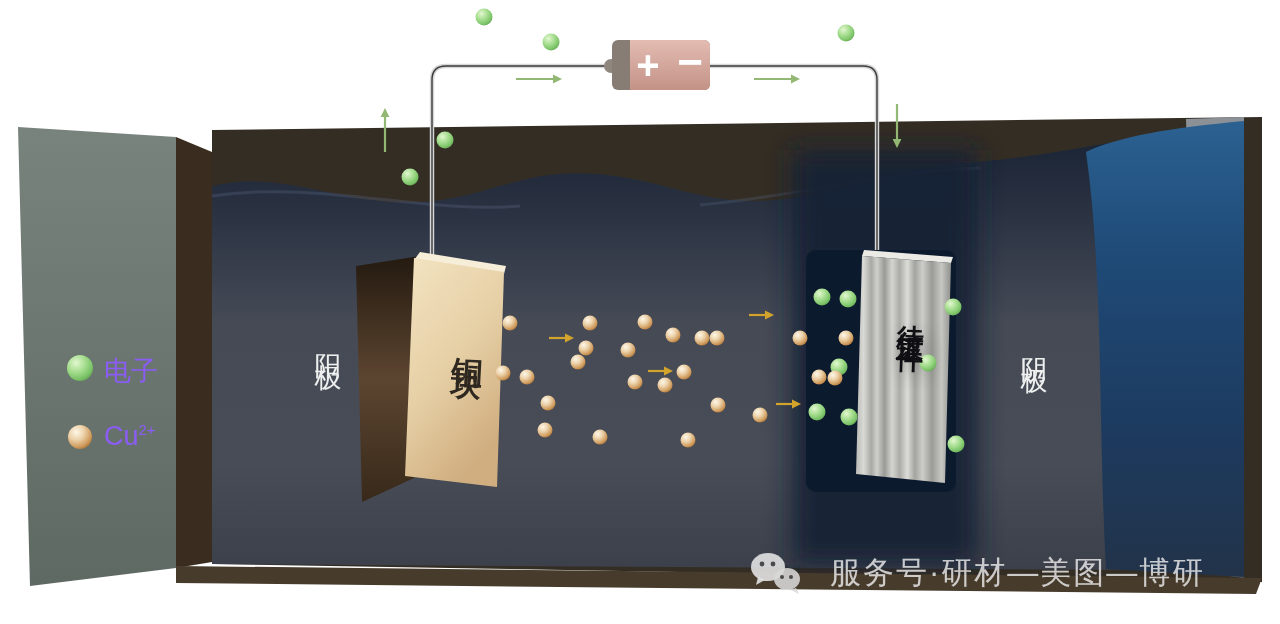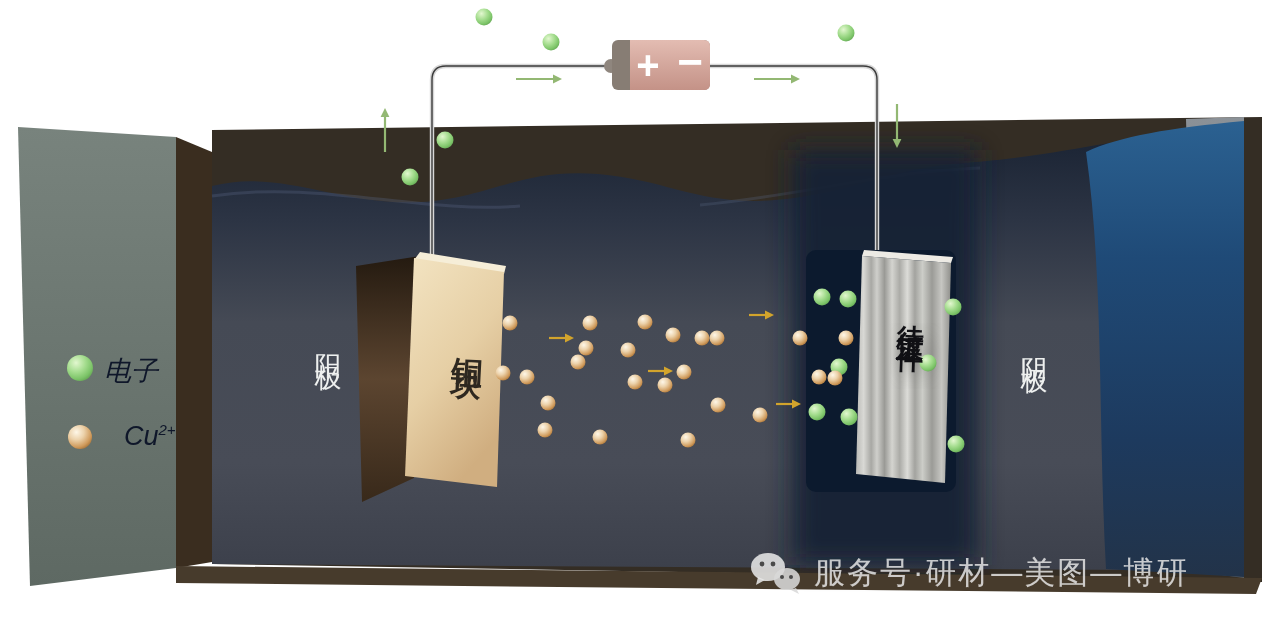--- a/index.html
+++ b/index.html
@@ -4,29 +4,29 @@
 <style>
   html,body{margin:0;padding:0;background:#ffffff;}
   body{font-family:"Liberation Sans","DejaVu Sans",sans-serif;}
   #stage{position:relative;width:1280px;height:624px;overflow:hidden;background:#ffffff;}
   #scene-svg{position:absolute;left:0;top:0;z-index:1;}
   .overlay{position:absolute;z-index:3;}
   .vtext{writing-mode:vertical-rl;text-orientation:upright;}
   .label-white{color:#eef0ef;font-size:27px;letter-spacing:10px;}
   .label-block{color:#2e2820;font-size:31px;font-weight:700;letter-spacing:10px;}
   .label-metal{color:#101014;font-size:27px;font-weight:700;letter-spacing:7px;}
-  .legend-text{color:#0f172a;font-size:27px;font-style:italic;}
+  .legend-text{color:#8b5cf6;font-size:27px;}
   .legend-text sup{font-size:15px;}
   .solution{color:#f2f4f6;font-size:27px;}
   .solution sub{font-size:17px;}
   .battery-symbol{position:absolute;width:36px;height:50px;line-height:50px;
     text-align:center;color:#ffffff;font-weight:700;z-index:3;}
   .plus{font-size:40px;}
   .minus{font-size:44px;font-weight:700;}
-  #watermark{display:flex;align-items:center;gap:10px;z-index:4;justify-content:space-between;}
+  #watermark{display:flex;align-items:center;gap:26px;z-index:4;justify-content:space-between;}
   #watermark .wm-text{color:rgba(236,236,236,0.82);font-size:31px;letter-spacing:2px;white-space:nowrap;}
 </style>
 </head>
 <body>
 
 <div id="stage">
 
   <svg id="scene-svg" width="1280" height="624" viewBox="0 0 1280 624">
     <defs>
       <linearGradient id="leftWall" x1="0" y1="0" x2="0" y2="1">
@@ -179,21 +179,21 @@
         <line x1="648" y1="371" x2="664" y2="371" stroke="#d2a42c" stroke-width="2.2"></line>
         <polygon points="673,371 664,375.4 664,366.6" fill="#d2a42c"></polygon>
         <line x1="749" y1="315" x2="765" y2="315" stroke="#d2a42c" stroke-width="2.2"></line>
         <polygon points="774,315 765,319.4 765,310.6" fill="#d2a42c"></polygon>
         <line x1="776" y1="404" x2="792" y2="404" stroke="#d2a42c" stroke-width="2.2"></line>
         <polygon points="801,404 792,408.4 792,399.6" fill="#d2a42c"></polygon>
       </g>
   </svg>
 
   <div class="overlay legend-text" style="left:104px;top:353px;">电子</div>
-  <div class="overlay legend-text" style="left:104px;top:421px;margin-left:20px;"><span>Cu</span><sup>2+</sup></div>
+  <div class="overlay legend-text" style="left:104px;top:421px;"><span>Cu</span><sup>2+</sup></div>
 
   <div class="overlay vtext label-white" style="left:310px;top:333px;">阳极</div>
   <div class="overlay vtext label-white" style="left:1016px;top:336px;">阴极</div>
   <div class="overlay vtext label-block" style="left:447px;top:333px;transform:rotate(3deg);">铜块</div>
   <div class="overlay vtext label-metal" style="left:893px;top:303px;transform:rotate(2deg);">待镀工件</div>
 
 
   <span class="battery-symbol plus" style="left:630px;top:40px;">+</span>
   <span class="battery-symbol minus" style="left:672px;top:37px;">−</span>
 

